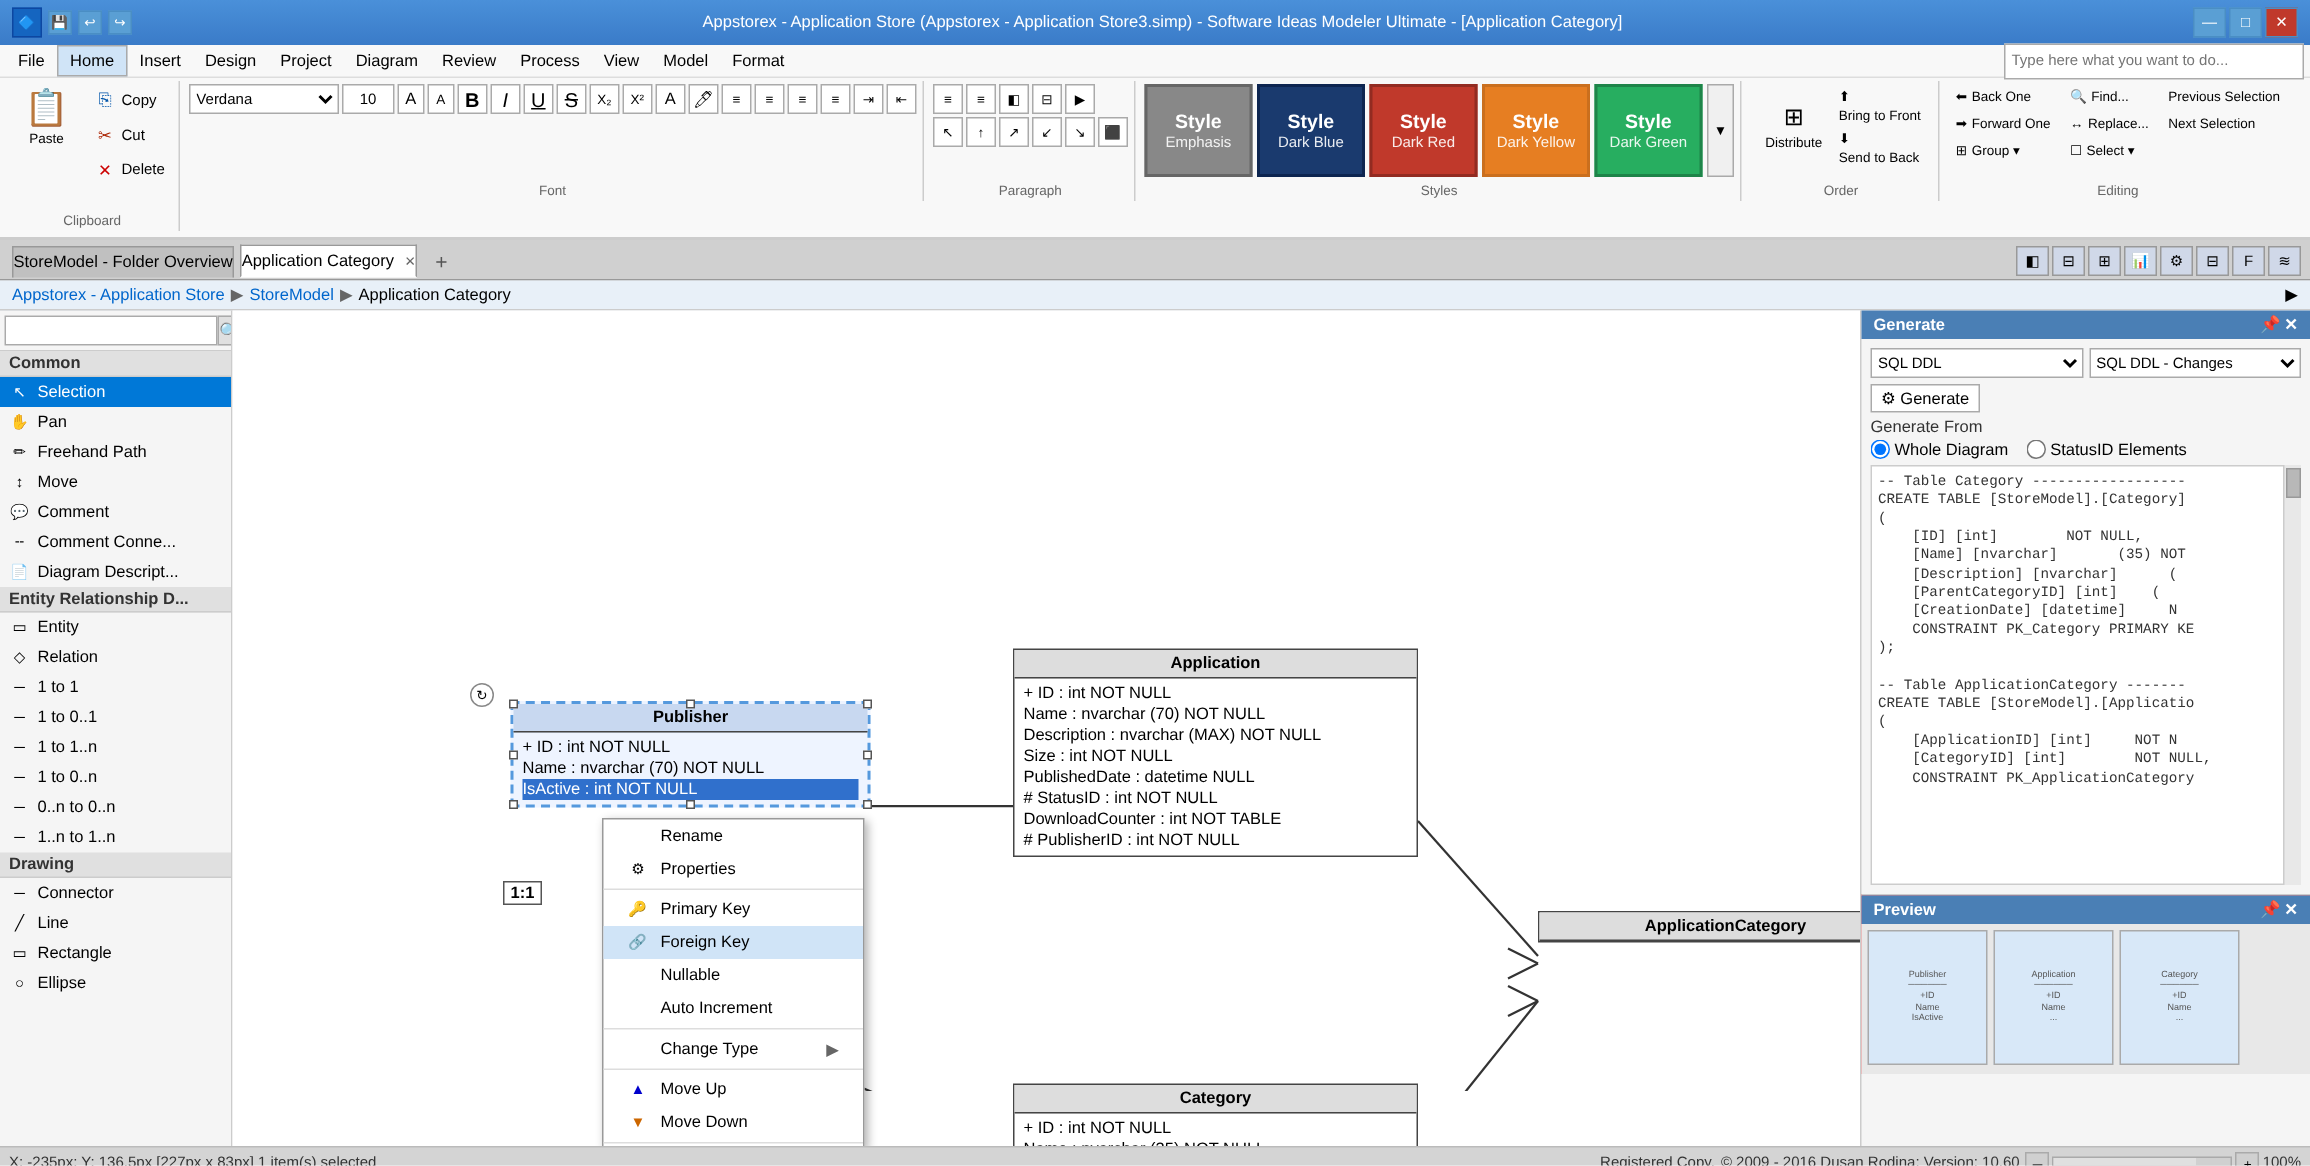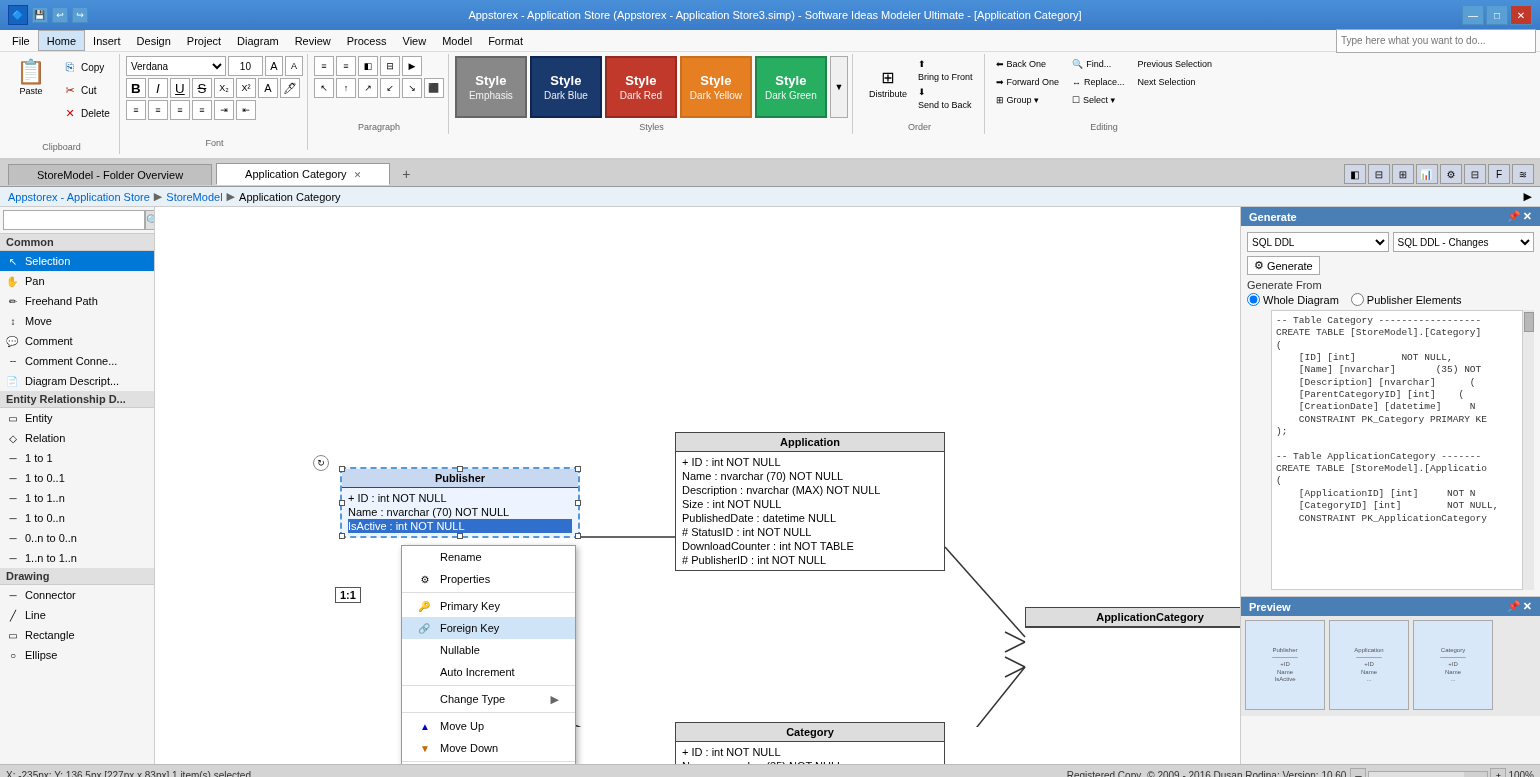--- a/index.html
+++ b/index.html
@@ -124,21 +124,21 @@
     .clipboard-small-btns {
       display: flex;
       flex-direction: column;
       gap: 1px;
       padding-bottom: 14px;
     }
 
     
     .font-controls {
       display: flex;
-      flex-direction: column;
+      flex-direction: row;
       gap: 2px;
       padding-bottom: 14px;
     }
     .font-row { display: flex; align-items: center; gap: 2px; }
     .font-select {
       width: 100px;
       height: 20px;
       font-size: 10px;
       border: 1px solid #aaa;
       background: white;
@@ -171,21 +171,21 @@
 
     
     .tabs-bar {
       background: #d0d0d0;
       display: flex;
       align-items: flex-end;
       padding: 0 4px;
       border-bottom: 1px solid #999;
     }
     .tab {
-      padding: 4px 28px;
+      padding: 4px 0;
       font-size: 11px;
       background: #c0c0c0;
       border: 1px solid #999;
       border-bottom: none;
       cursor: pointer;
       margin-right: 2px;
     }
     .tab.active {
       background: white;
       border-bottom: 1px solid white;
@@ -976,24 +976,24 @@
         </button>
       </div>
       <div class="generate-from-label">Generate From</div>
       <div class="radio-group">
         <label style="display:flex;align-items:center;gap:3px;cursor:pointer;">
           <input type="radio" name="generate_from" checked="" style="">
           <span>Whole Diagram</span>
         </label>
         <label style="display:flex;align-items:center;gap:3px;cursor:pointer;">
           <input type="radio" name="generate_from" style="">
-          <span>Publisher Elements</span>
+          <span>StatusID Elements</span>
         </label>
       </div>
-      <div style="position:relative;margin-left:24px;">
+      <div style="position:relative;">
         <div class="code-area">-- Table Category ------------------
 CREATE TABLE [StoreModel].[Category]
 (
     [ID] [int]        NOT NULL,
     [Name] [nvarchar]       (35) NOT
     [Description] [nvarchar]      (
     [ParentCategoryID] [int]    (
     [CreationDate] [datetime]     N
     CONSTRAINT PK_Category PRIMARY KE
 );

